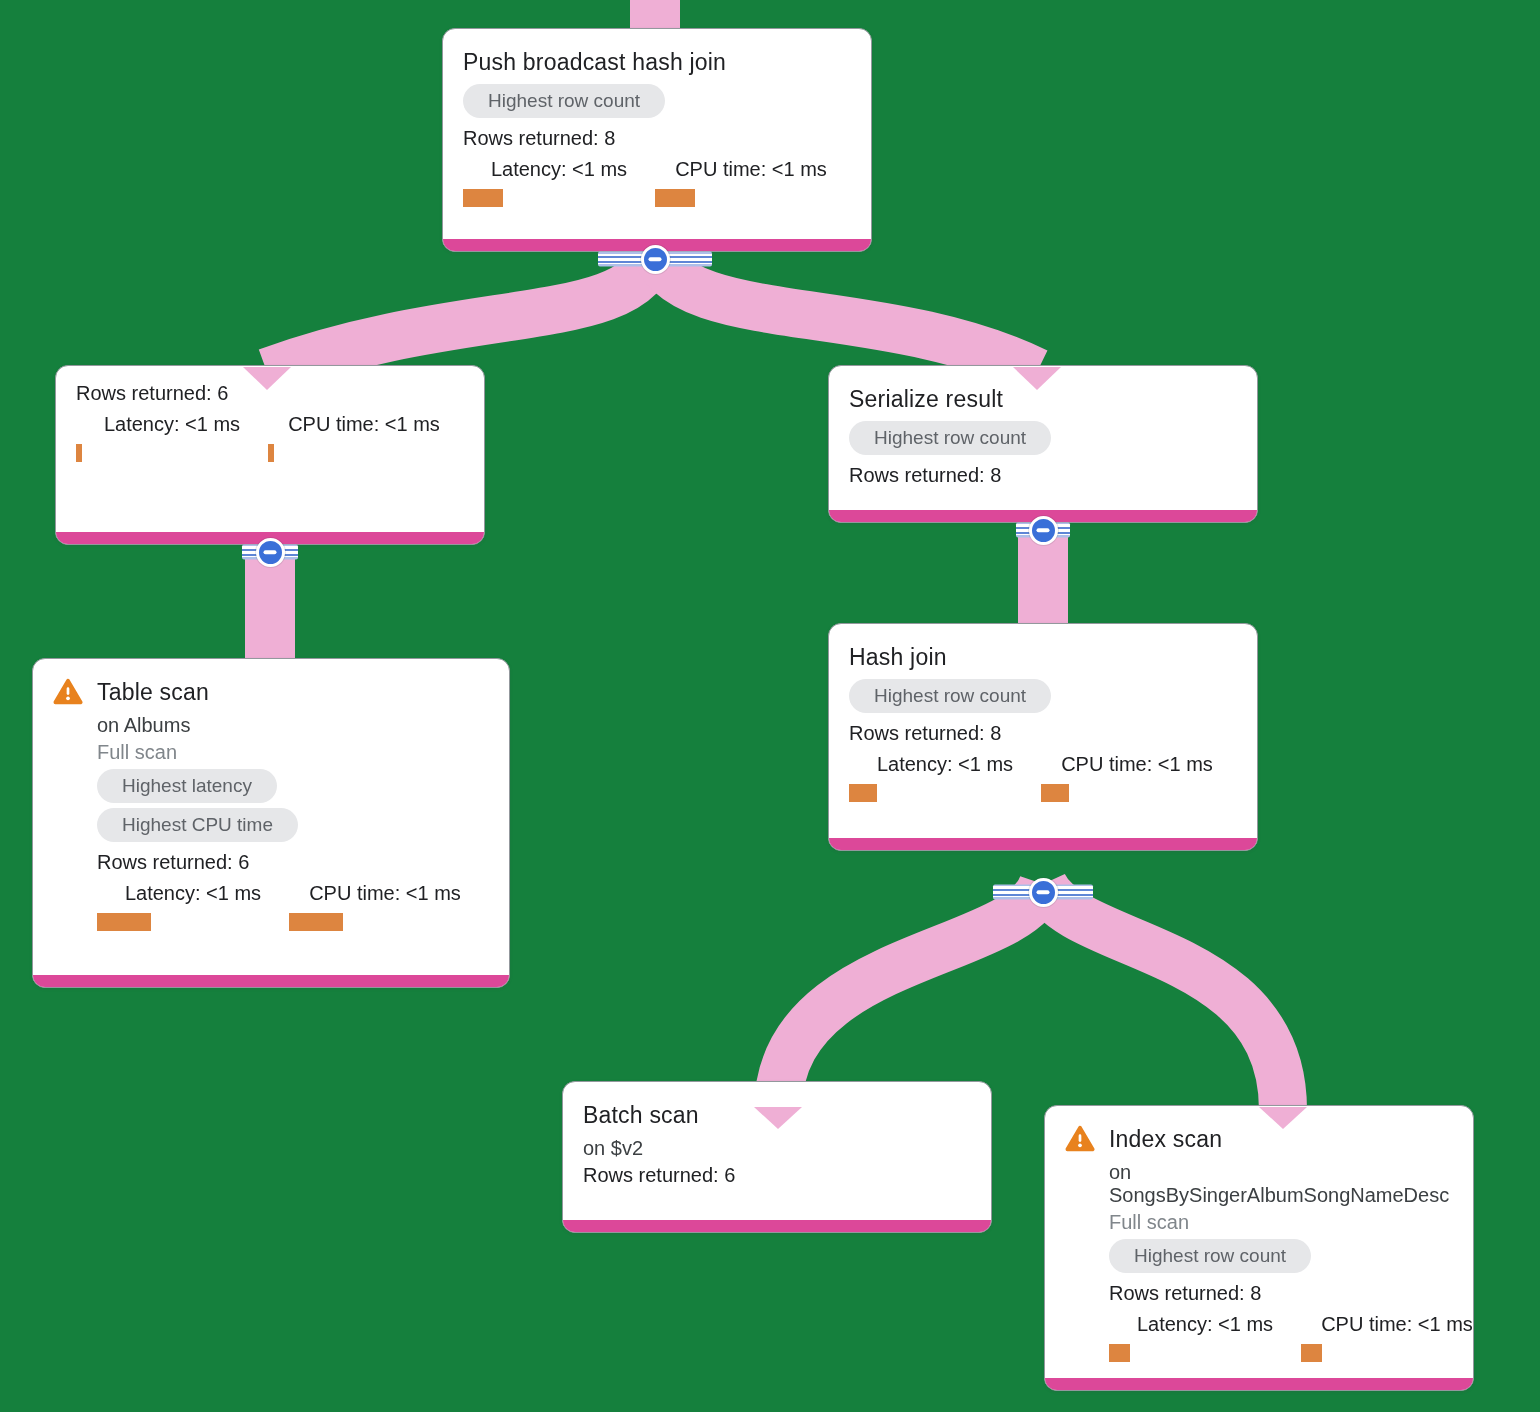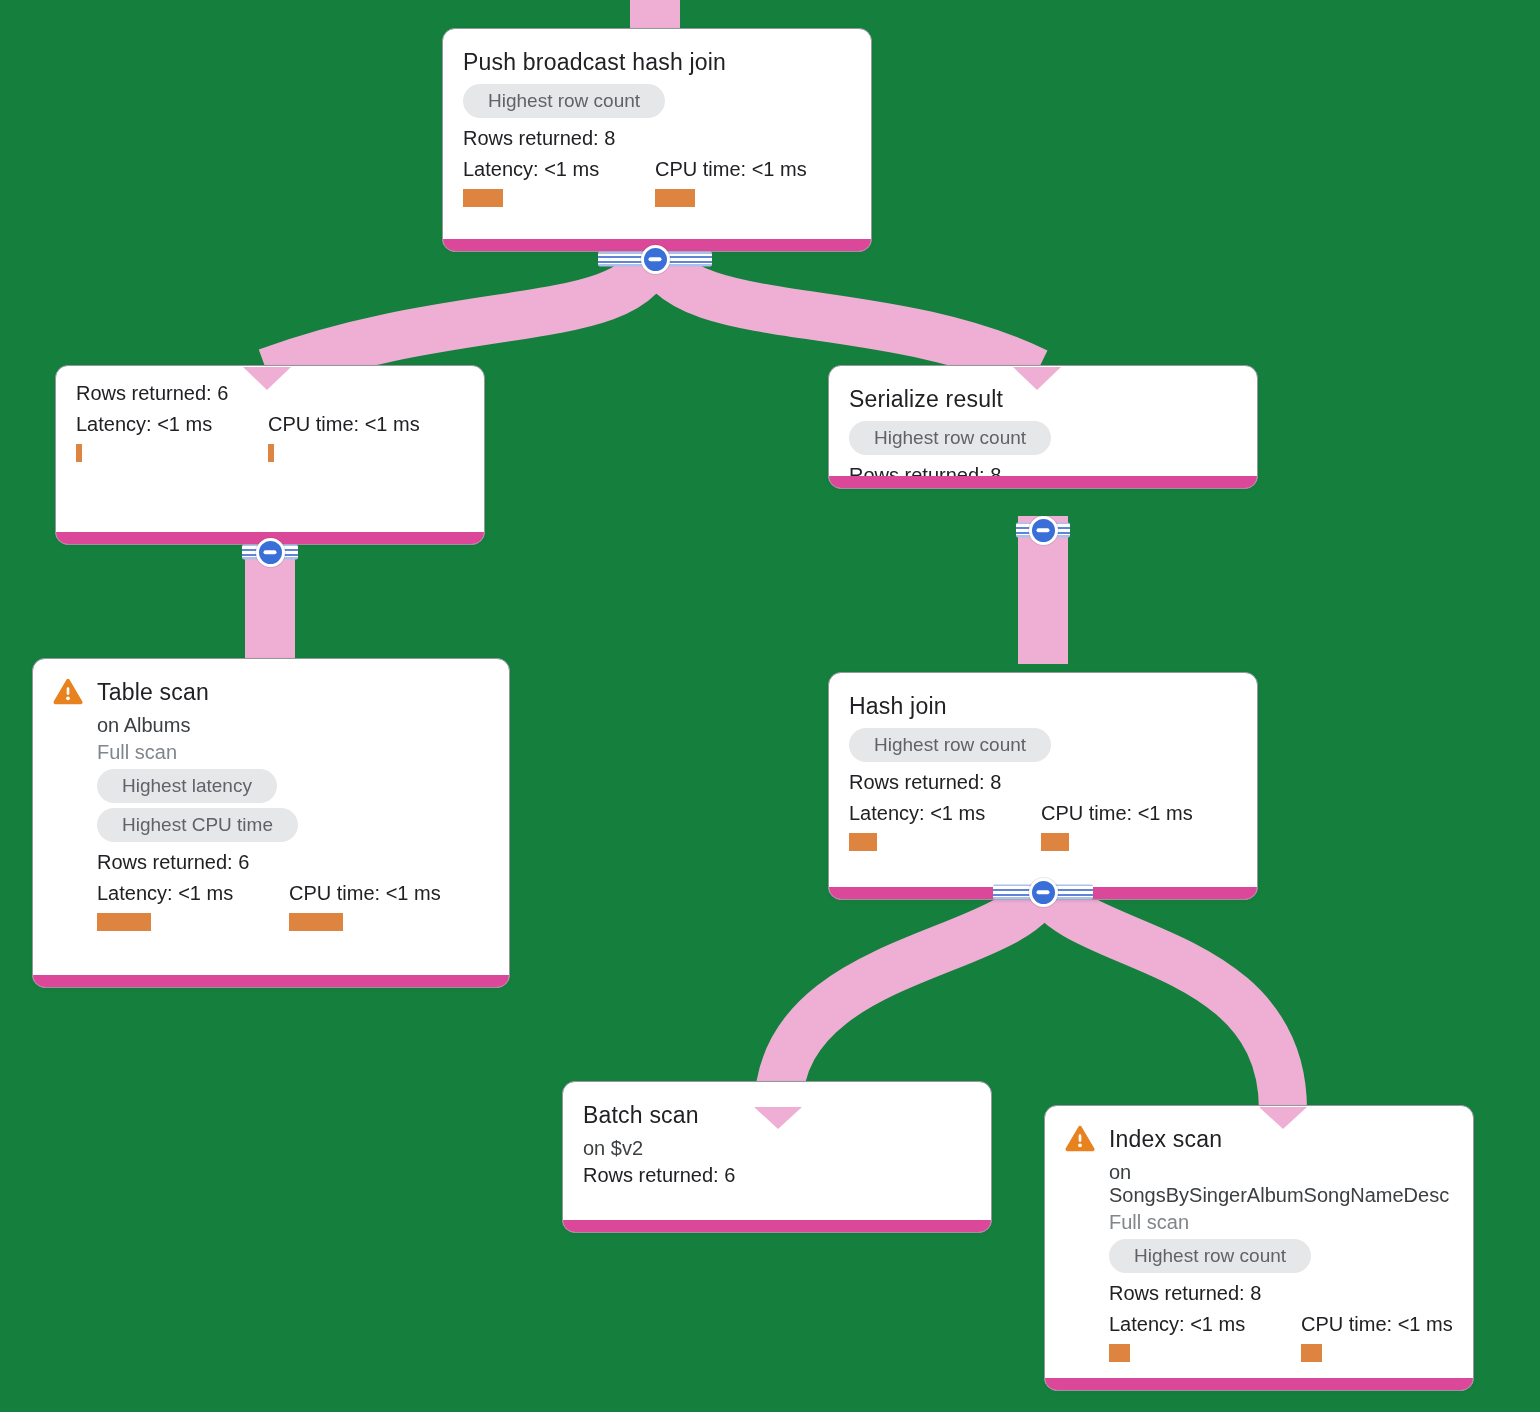--- a/index.html
+++ b/index.html
@@ -68,20 +68,21 @@
     line-height:22px;
   }
   .rows{
     font-size:20px;
     color:#202124;
     margin:9px 0 6px 0;
   }
   .metrics{
     display:flex;
     margin-top:8px;
+    text-align:center;
   }
   .metric{flex:0 0 192px;}
   .mlabel{
     font-size:20px;
     color:#202124;
   }
   .mbar{
     margin-top:8px;
     height:18px;
     background:#dd8540;
@@ -186,21 +187,21 @@
           <div class="metric">
             <div class="mlabel">CPU time: &lt;1 ms</div>
             <div class="mbar" style="width: 6px;"></div>
           </div>
         </div>
       </div>
     </div>
     <div class="accent"></div>
   </div>
 
-  <div class="card" style="left:828px;top:365px;width:430px;height:124px">
+  <div class="card" style="left:828px;top:365px;width:430px;height:158px">
     <div class="inner">
       <div class="body">
         <div class="title">Serialize result</div>
         <div class="badge-row"><span class="badge">Highest row count</span></div>
         <div class="rows">Rows returned: 8</div>
       </div>
     </div>
     <div class="accent"></div>
   </div>
 
@@ -228,21 +229,21 @@
           <div class="metric">
             <div class="mlabel">CPU time: &lt;1 ms</div>
             <div class="mbar" style="width: 54px;"></div>
           </div>
         </div>
       </div>
     </div>
     <div class="accent"></div>
   </div>
 
-  <div class="card" style="left:828px;top:672px;width:430px;height:228px">
+  <div class="card" style="left:828px;top:623px;width:430px;height:228px">
     <div class="inner">
       <div class="body">
         <div class="title">Hash join</div>
         <div class="badge-row"><span class="badge">Highest row count</span></div>
         <div class="rows">Rows returned: 8</div>
         <div class="metrics">
           <div class="metric">
             <div class="mlabel">Latency: &lt;1 ms</div>
             <div class="mbar" style="width: 28px;"></div>
           </div>

